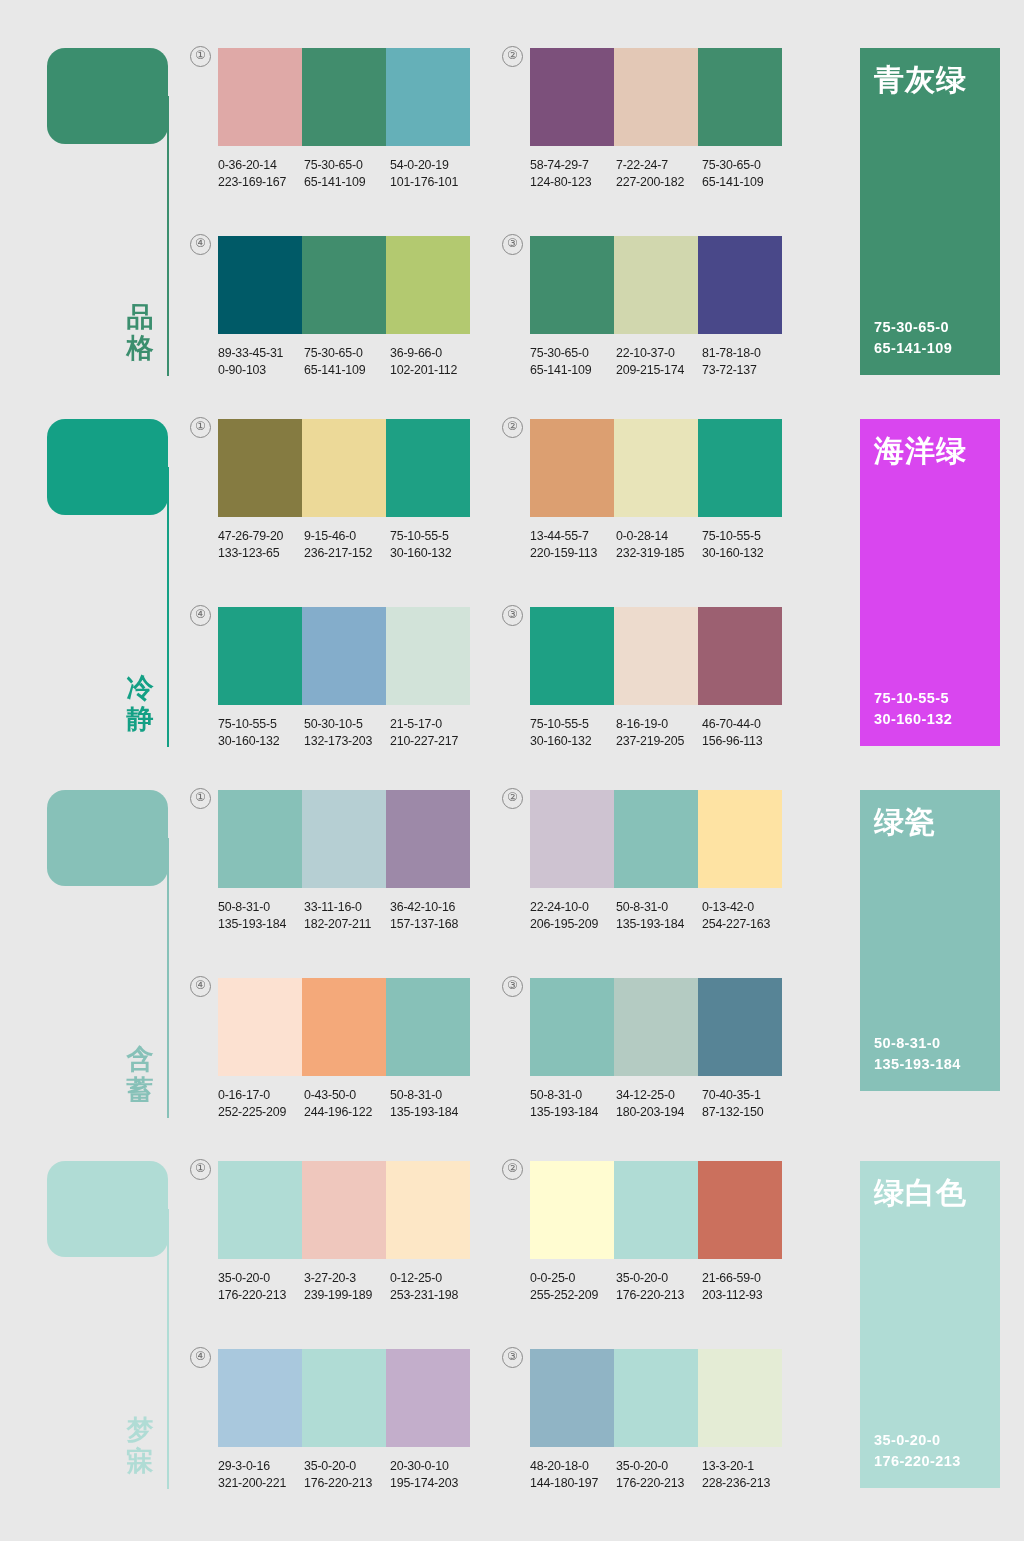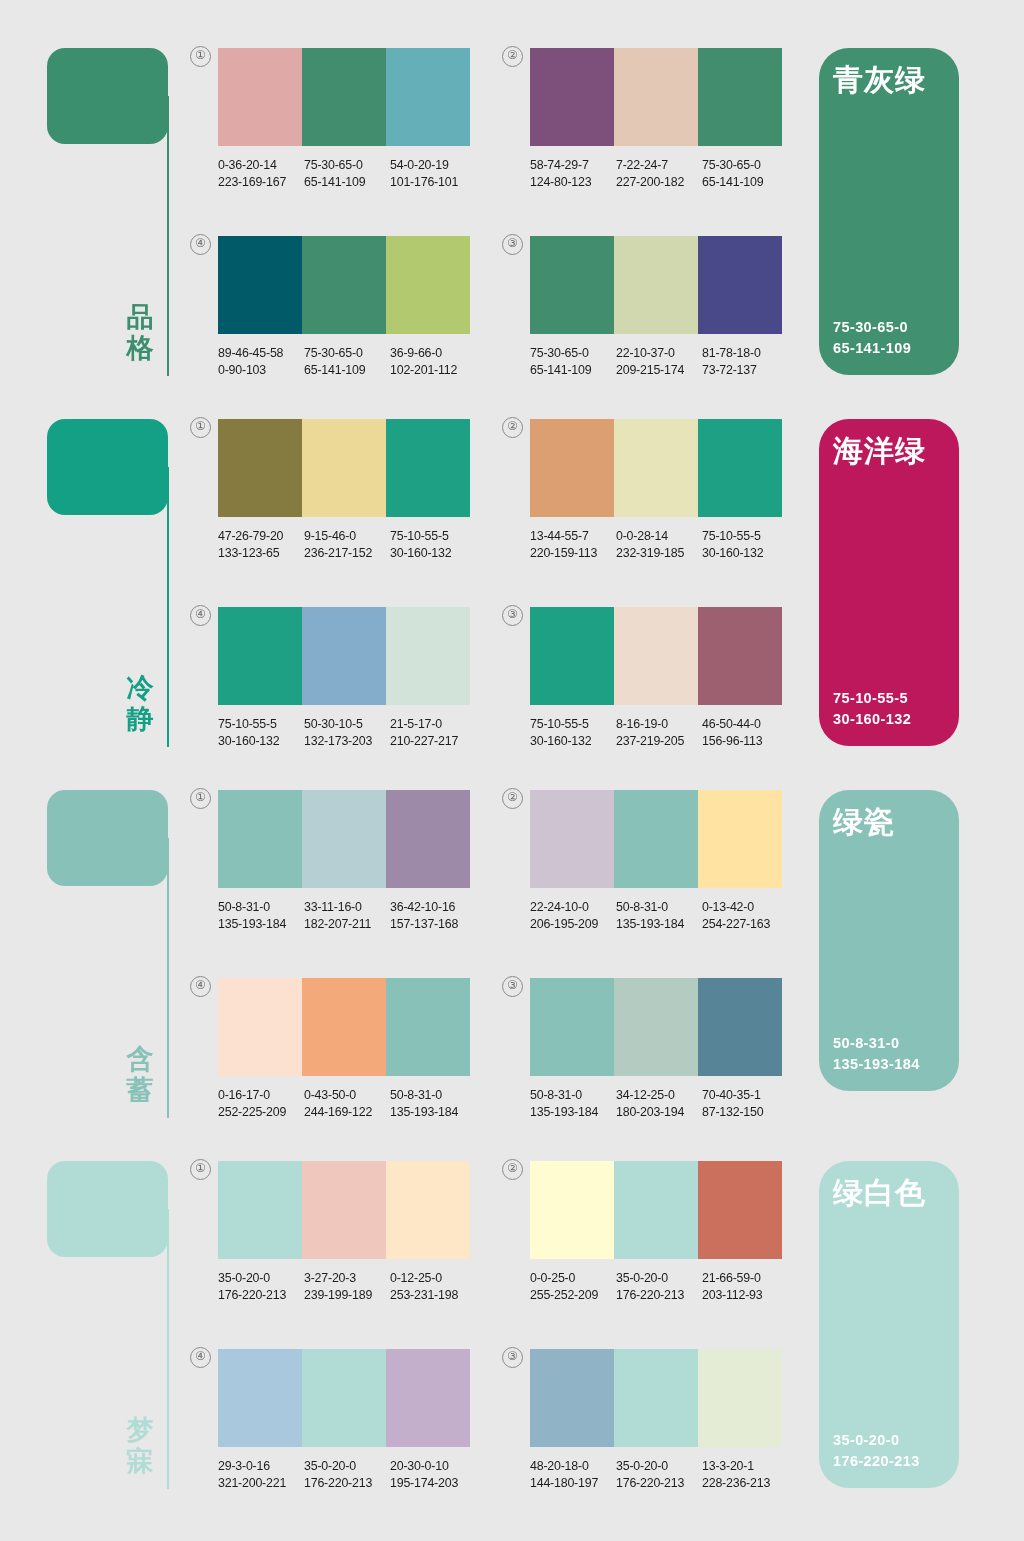--- a/index.html
+++ b/index.html
@@ -50,24 +50,23 @@
   .code{
     width:86px;
     font-size:12.4px;line-height:16.5px;
     color:#1d1d1d;font-weight:500;
     letter-spacing:-0.2px;
     white-space:nowrap;
   }
 
   
   .panel{
-    position:absolute;left:819px;
+    position:absolute;left:860px;
     width:140px;
     color:#ffffff;
-    border-radius:30px;
   }
   .panel .pname{
     position:absolute;left:14px;top:14px;
     font-size:30px;line-height:36px;font-weight:700;
     letter-spacing:1px;white-space:nowrap;
   }
   .panel .pcode{
     position:absolute;left:14px;bottom:16px;
     font-size:14.5px;line-height:21px;font-weight:700;
     letter-spacing:0.4px;white-space:nowrap;
@@ -130,21 +129,21 @@
       </div>
       <div class="block" style="left: 218px; top: 196px;">
         <div class="marker">④</div>
         <div class="chips">
           <div class="chip" style="background: rgb(0, 90, 103);"></div>
           <div class="chip" style="background: rgb(65, 141, 109);"></div>
           <div class="chip" style="background: rgb(179, 201, 112);"></div>
         </div>
         <div class="codes">
           <div>
-            <div class="code">89-46-45-58</div>
+            <div class="code">89-33-45-31</div>
             <div class="code">0-90-103</div>
           </div>
           <div>
             <div class="code">75-30-65-0</div>
             <div class="code">65-141-109</div>
           </div>
           <div>
             <div class="code">36-9-66-0</div>
             <div class="code">102-201-112</div>
           </div>
@@ -263,26 +262,26 @@
         <div class="codes">
           <div>
             <div class="code">75-10-55-5</div>
             <div class="code">30-160-132</div>
           </div>
           <div>
             <div class="code">8-16-19-0</div>
             <div class="code">237-219-205</div>
           </div>
           <div>
-            <div class="code">46-50-44-0</div>
+            <div class="code">46-70-44-0</div>
             <div class="code">156-96-113</div>
           </div>
         </div>
       </div>
-      <div class="panel" style="background: #be185d; top: 8px; height: 327px;">
+      <div class="panel" style="background: #d946ef; top: 8px; height: 327px;">
         <div class="pname">海洋绿</div>
         <div class="pcode">
           <div>75-10-55-5</div>
           <div>30-160-132</div>
         </div>
       </div>
     </div>
     <div class="group" style="top: 782px; height: 352px;">
       <div class="tab" style="background: rgb(135, 193, 184);"></div>
       <div class="spine" style="background: rgb(135, 193, 184);"></div>
@@ -341,21 +340,21 @@
           <div class="chip" style="background: rgb(244, 169, 122);"></div>
           <div class="chip" style="background: rgb(135, 193, 184);"></div>
         </div>
         <div class="codes">
           <div>
             <div class="code">0-16-17-0</div>
             <div class="code">252-225-209</div>
           </div>
           <div>
             <div class="code">0-43-50-0</div>
-            <div class="code">244-169-122</div>
+            <div class="code">244-196-122</div>
           </div>
           <div>
             <div class="code">50-8-31-0</div>
             <div class="code">135-193-184</div>
           </div>
         </div>
       </div>
       <div class="block" style="left: 530px; top: 196px;">
         <div class="marker">③</div>
         <div class="chips">

